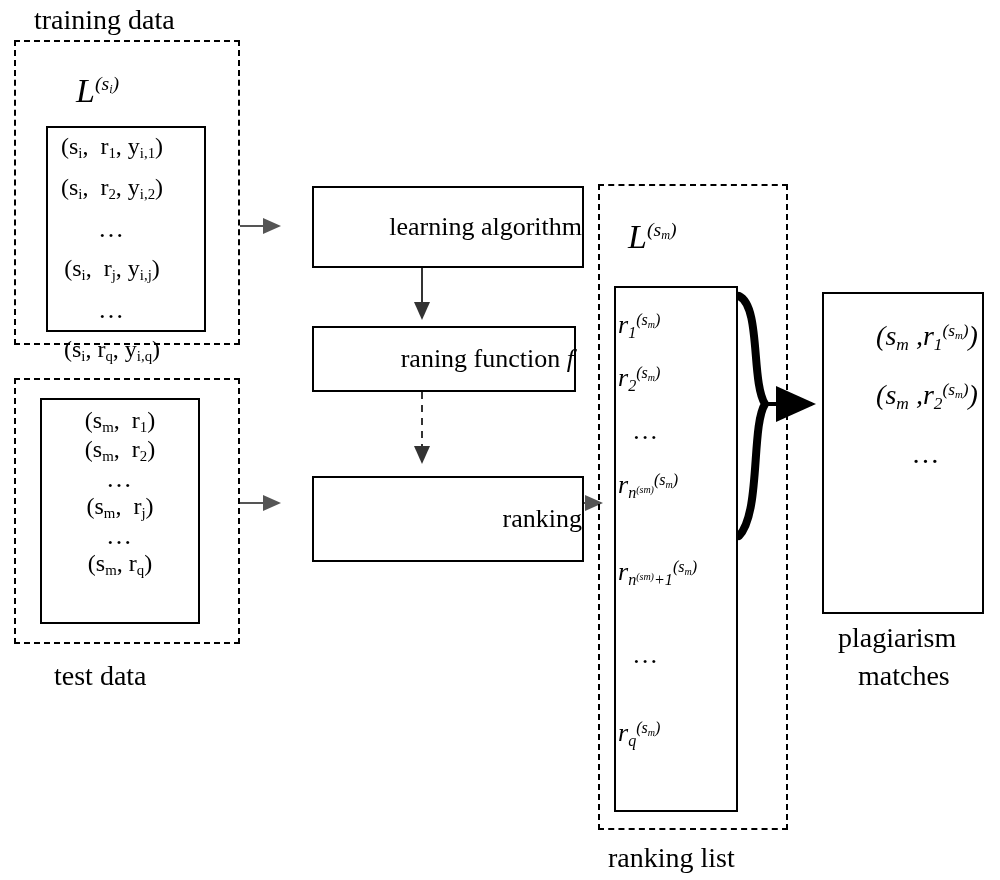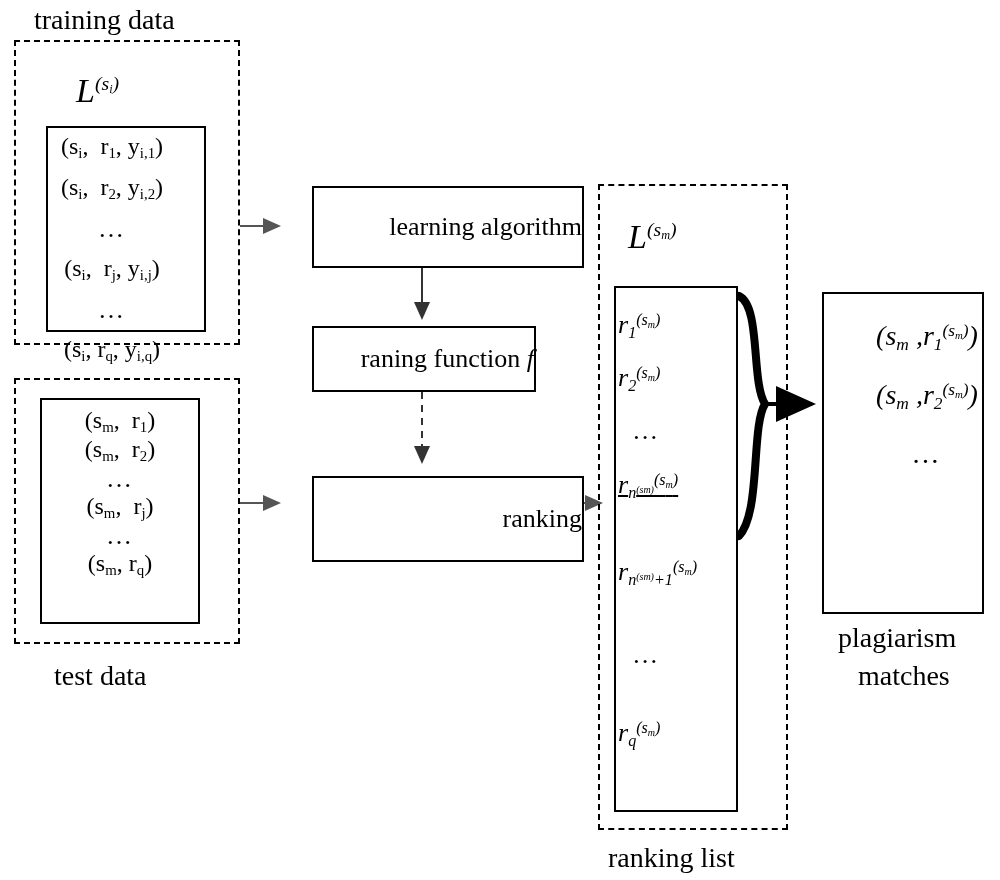--- a/index.html
+++ b/index.html
@@ -157,39 +157,39 @@
   <div class="row dots">…</div>
   <div class="row">(s<sub>m</sub>, r<sub>q</sub>)</div>
 </div>
 
 <div class="caption" style="left:54px; top:660px;">test data</div>
 
 <div class="proc-box" style="left:287px; top:186px; width:272px; height:82px;">
   <span>learning algorithm</span>
 </div>
 
-<div class="proc-box" style="left:287px; top:326px; width:224px; height:66px;">
+<div class="proc-box" style="left:287px; top:326px; width:264px; height:66px;">
   <span>raning function&nbsp;<i>f</i></span>
 </div>
 
 <div class="proc-box" style="left:287px; top:476px; width:272px; height:86px;">
   <span>ranking</span>
 </div>
 
 <div class="dashed-box" style="left:598px; top:184px; width:190px; height:646px;"></div>
 
 <div class="lbl-L" style="left:628px; top:218px;">L<sup>(<span class="ital">s<sub>m</sub></span>)</sup></div>
 
 <div class="solid-box" style="left:614px; top:286px; width:124px; height:526px;"></div>
 
 <div class="list-col rlist" style="left:614px; top:296px; width:124px; gap:24px; align-items:flex-start; padding-left:4px;margin-top:16px;">
   <div class="row">r<sub>1</sub><sup>(s<sub>m</sub>)</sup></div>
   <div class="row">r<sub>2</sub><sup>(s<sub>m</sub>)</sup></div>
   <div class="row dots" style="padding-left:16px;">…</div>
-  <div class="row" style="margin-top:4px;text-decoration:underline;">r<sub>n<sup>(sm)</sup></sub><sup>(s<sub>m</sub>)</sup></div>
+  <div class="row" style="margin-top:4px;">r<sub>n<sup>(sm)</sup></sub><sup>(s<sub>m</sub>)</sup></div>
   <div class="row" style="margin-top:34px;">r<sub>n<sup>(sm)</sup>+1</sub><sup>(s<sub>m</sub>)</sup></div>
   <div class="row dots" style="padding-left:16px; margin-top:30px;">…</div>
   <div class="row" style="margin-top:28px;">r<sub>q</sub><sup>(s<sub>m</sub>)</sup></div>
 </div>
 
 <div class="caption" style="left:608px; top:842px;">ranking list</div>
 
 <div class="solid-box" style="left:822px; top:292px; width:162px; height:322px;"></div>
 
 <div class="list-col matches" style="left:822px; top:322px; width:162px; gap:28px;margin-left:24px;">

